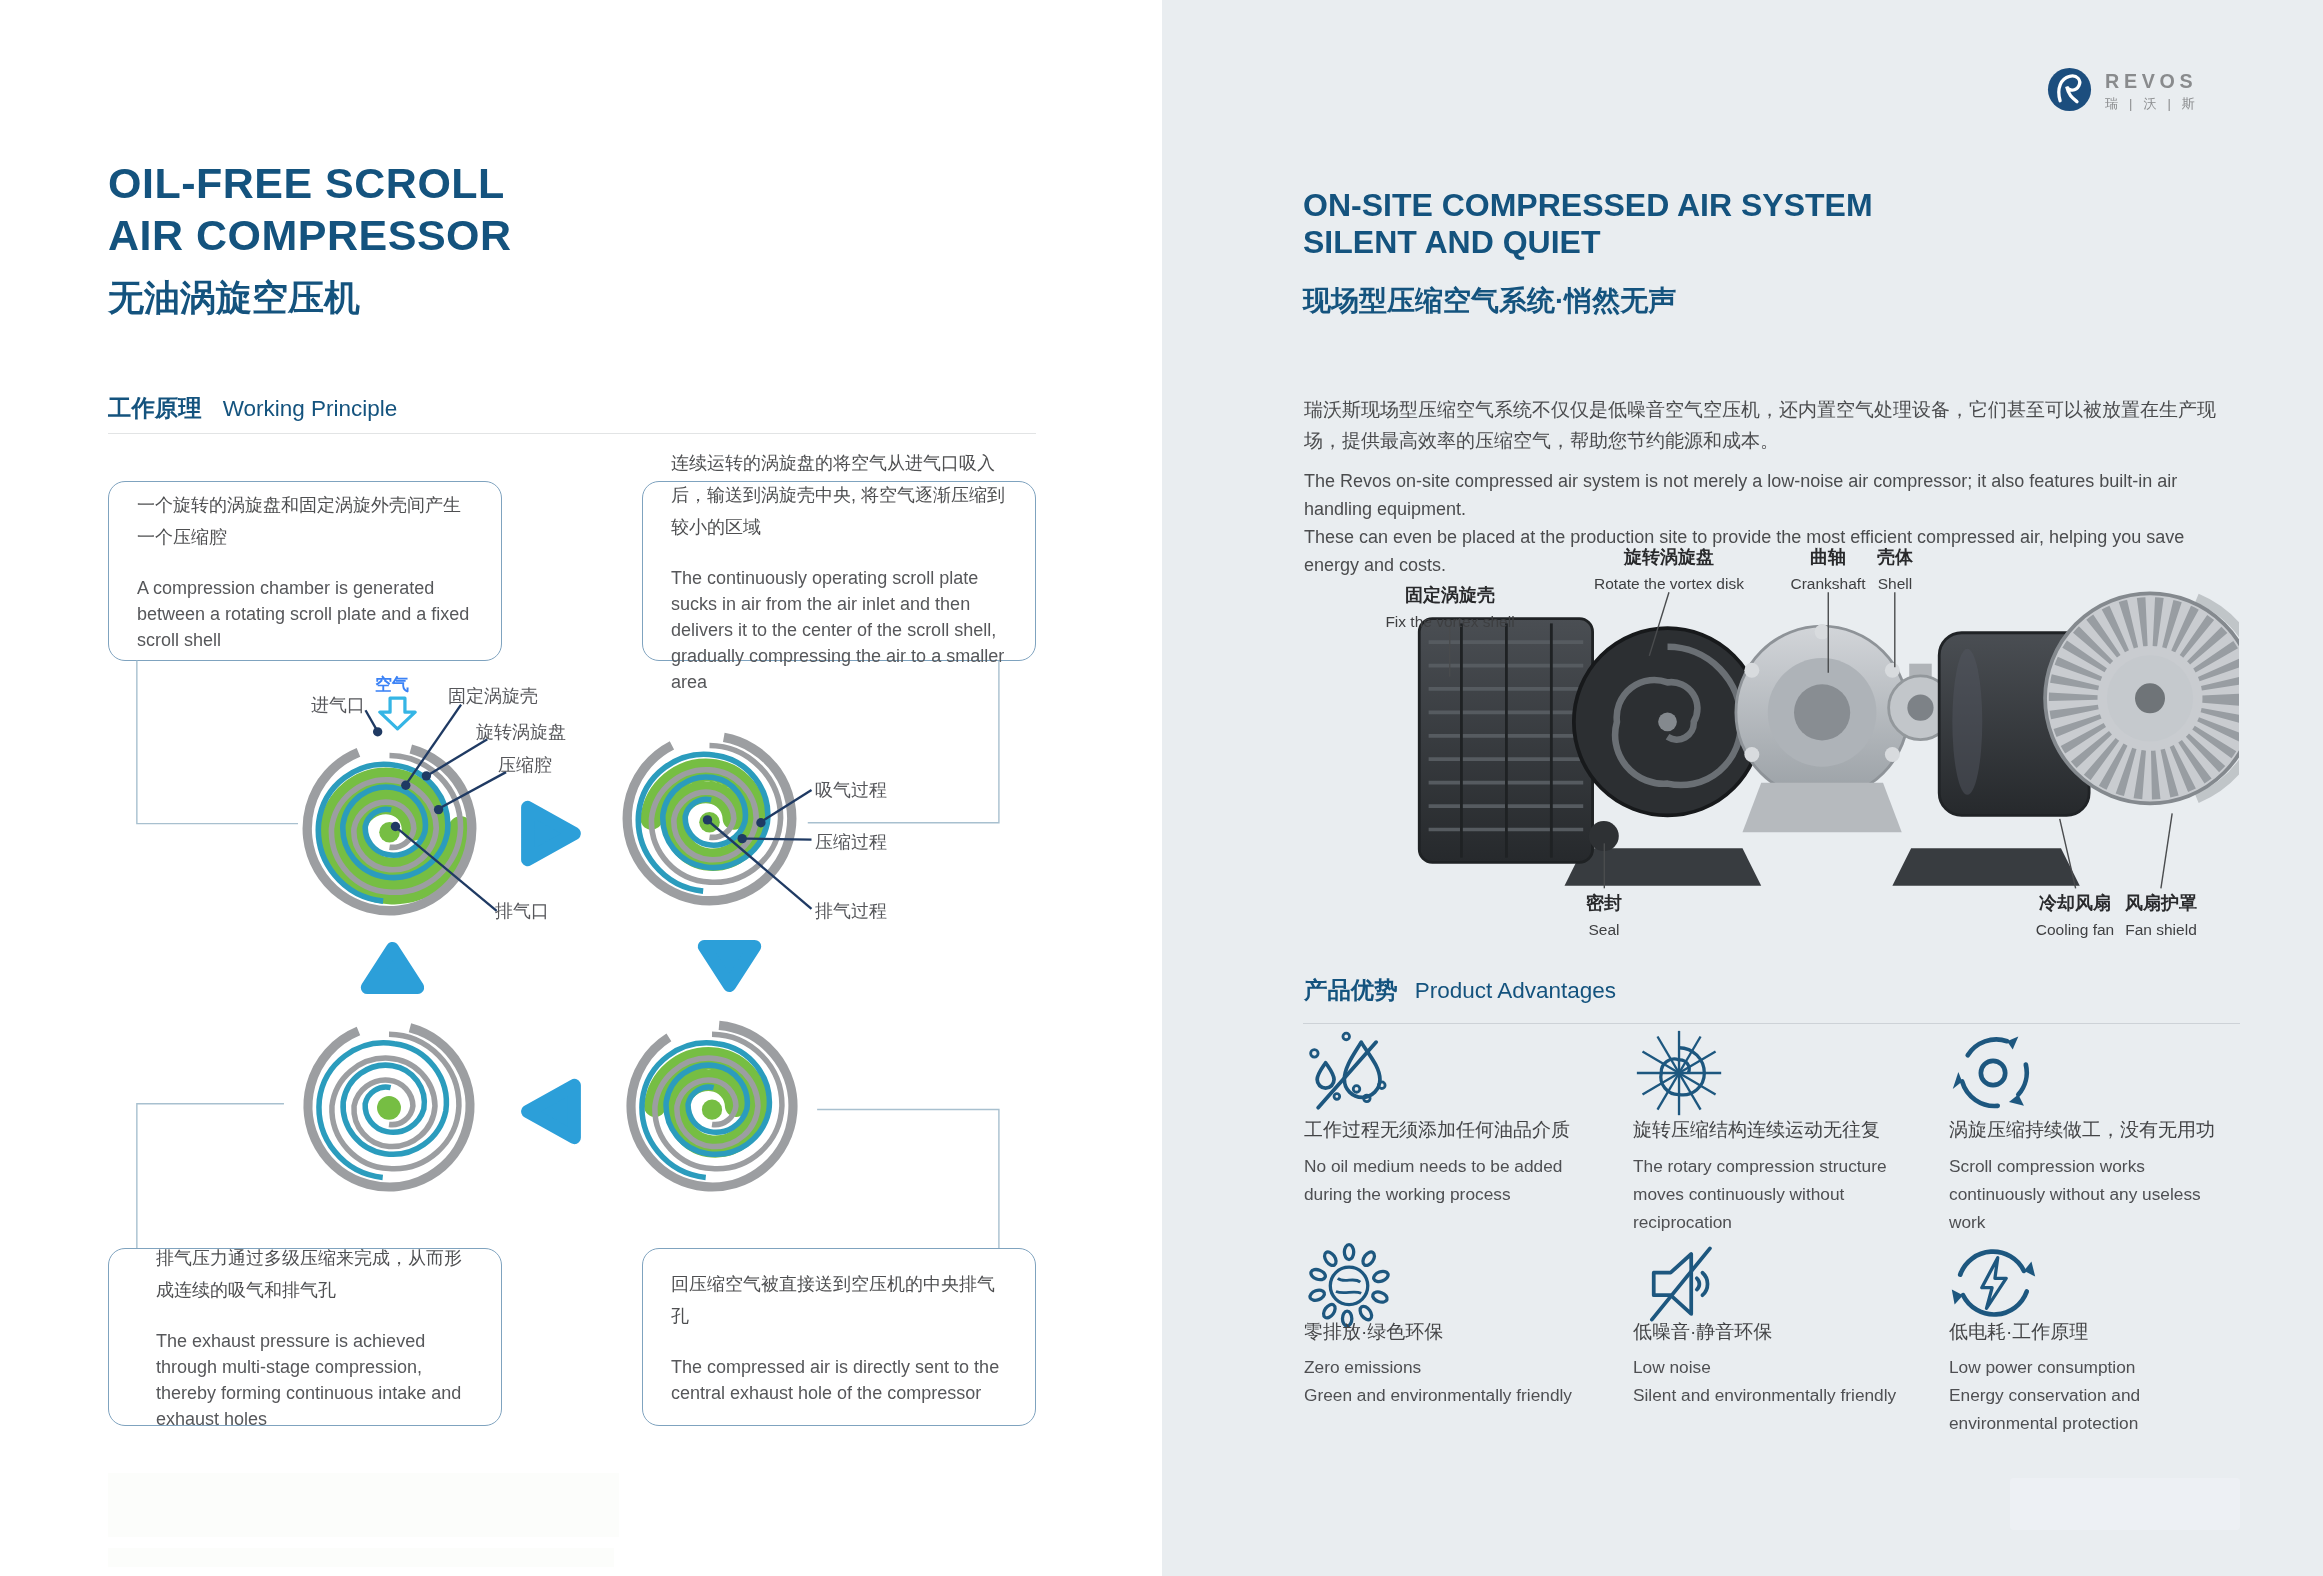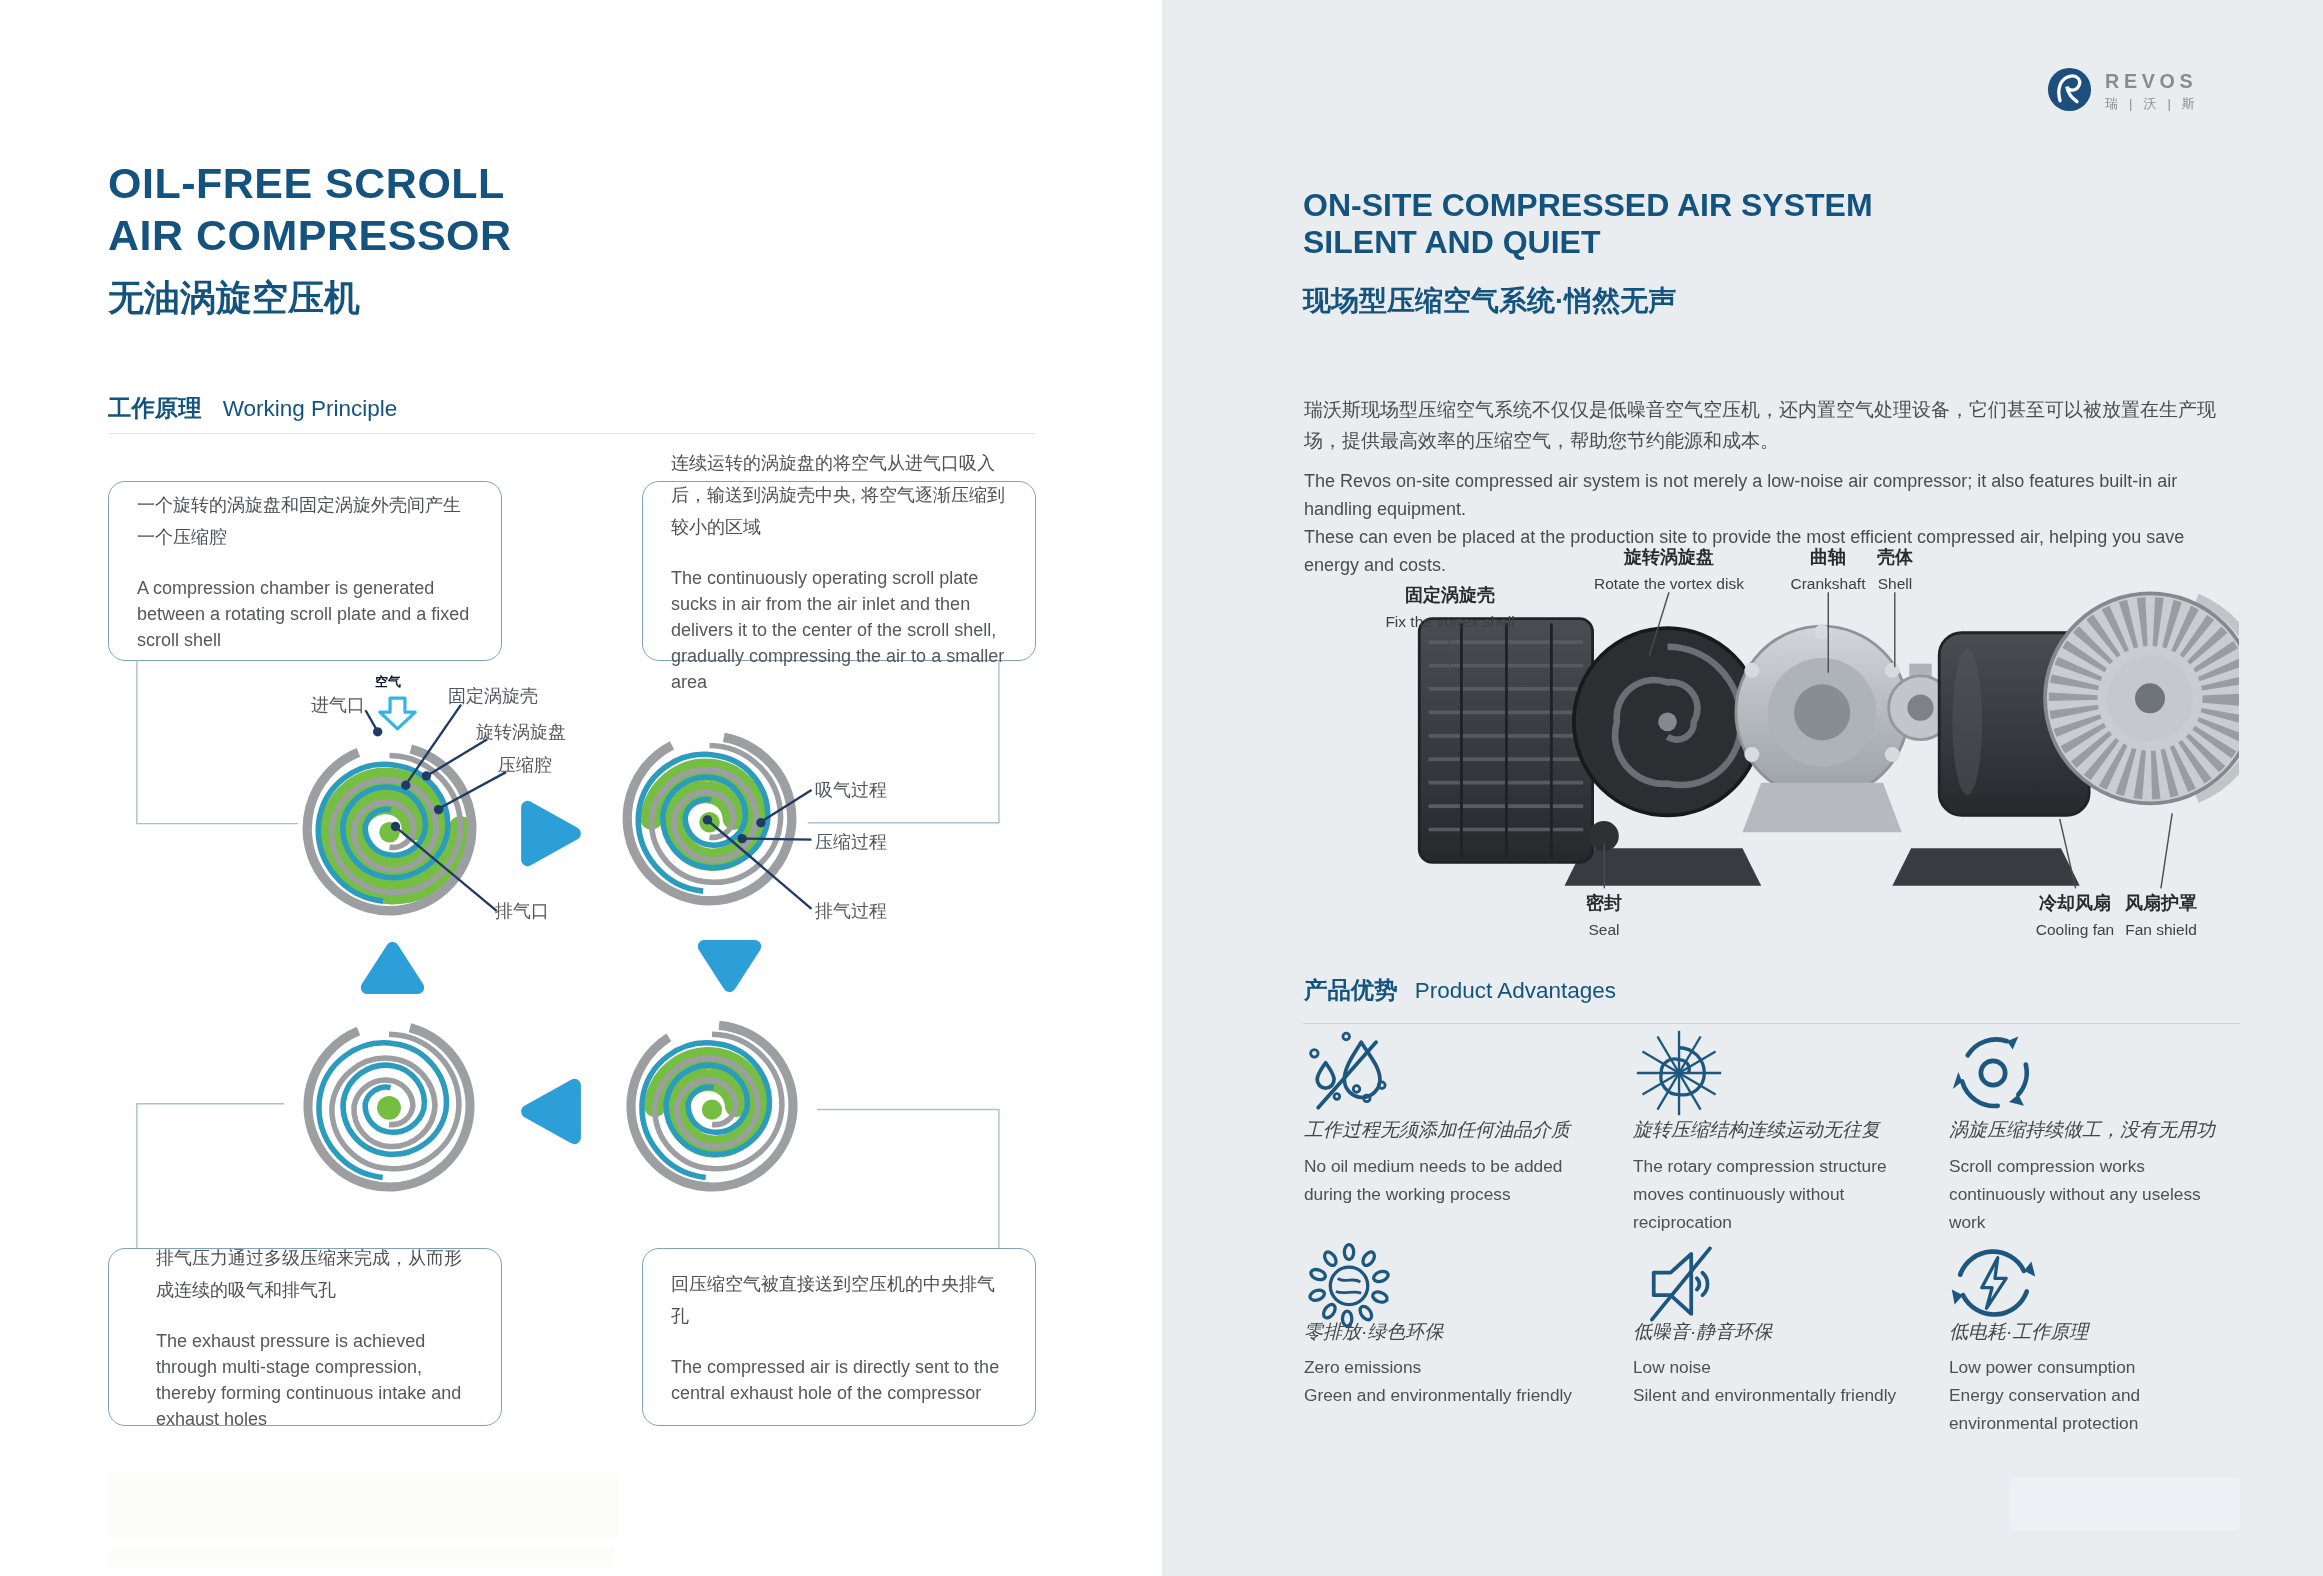--- a/index.html
+++ b/index.html
@@ -11,30 +11,30 @@
   .title-en{font-size:43px;line-height:52px;font-weight:bold;color:#14537E;letter-spacing:0.5px;}
   .title-cn{font-size:36px;font-weight:bold;color:#14537E;}
   .sec-cn{font-size:23.4px;font-weight:bold;color:#14537E;display:inline-block;}
   .sec-en{font-size:22.5px;font-weight:normal;color:#14537E;display:inline-block;margin-left:17px;}
   .rule{height:0.9px;background:#E2E4E5;}
   .note-box{border:1.4px solid #7FA3BF;border-radius:17px;display:flex;flex-direction:column;
             justify-content:center;padding:19px 28px;box-sizing:border-box;gap:16px;}
   .box-cn{font-size:18px;line-height:32px;color:#4E4F51;}
   .box-en{font-size:18px;line-height:26px;color:#56575A;margin-top:5.6px;}
   .dlabel{font-size:18px;color:#55565A;white-space:nowrap;text-align:center;}
-  .air-label{font-size:13px;font-weight:bold;color:#0f172a;}
+  .air-label{font-size:17px;font-weight:bold;color:#3b82f6;}
   .r-title-en{font-size:32px;line-height:37px;font-weight:bold;color:#14537E;}
   .r-title-cn{font-size:28px;font-weight:bold;color:#14537E;}
   .para{font-size:19px;line-height:31px;color:#4B4C4E;width:937px;}
   .para-en{font-size:18px;line-height:28px;color:#4B4C4E;width:937px;}
   .part-label{width:206px;text-align:center;}
   .part-cn{font-size:18px;font-weight:bold;color:#292A2C;}
   .part-en{font-size:15.5px;color:#3E3F41;margin-top:5.6px;}
   .adv-col{width:300px;}
-  .adv-cn{font-size:19px;color:#434446;font-style:italic;}
+  .adv-cn{font-size:19px;color:#434446;}
   .adv-en{font-size:17.3px;line-height:28px;color:#4E4F52;margin-top:9.4px;}
   .logo-name{font-size:19.7px;font-weight:bold;letter-spacing:4.7px;color:#898B8D;}
   .logo-cn{font-size:13px;letter-spacing:3.7px;color:#8A8C8E;margin-top:1.9px;}
   svg{display:block;}
 </style>
 </head>
 <body>
 
 <div class="canvas">
 

